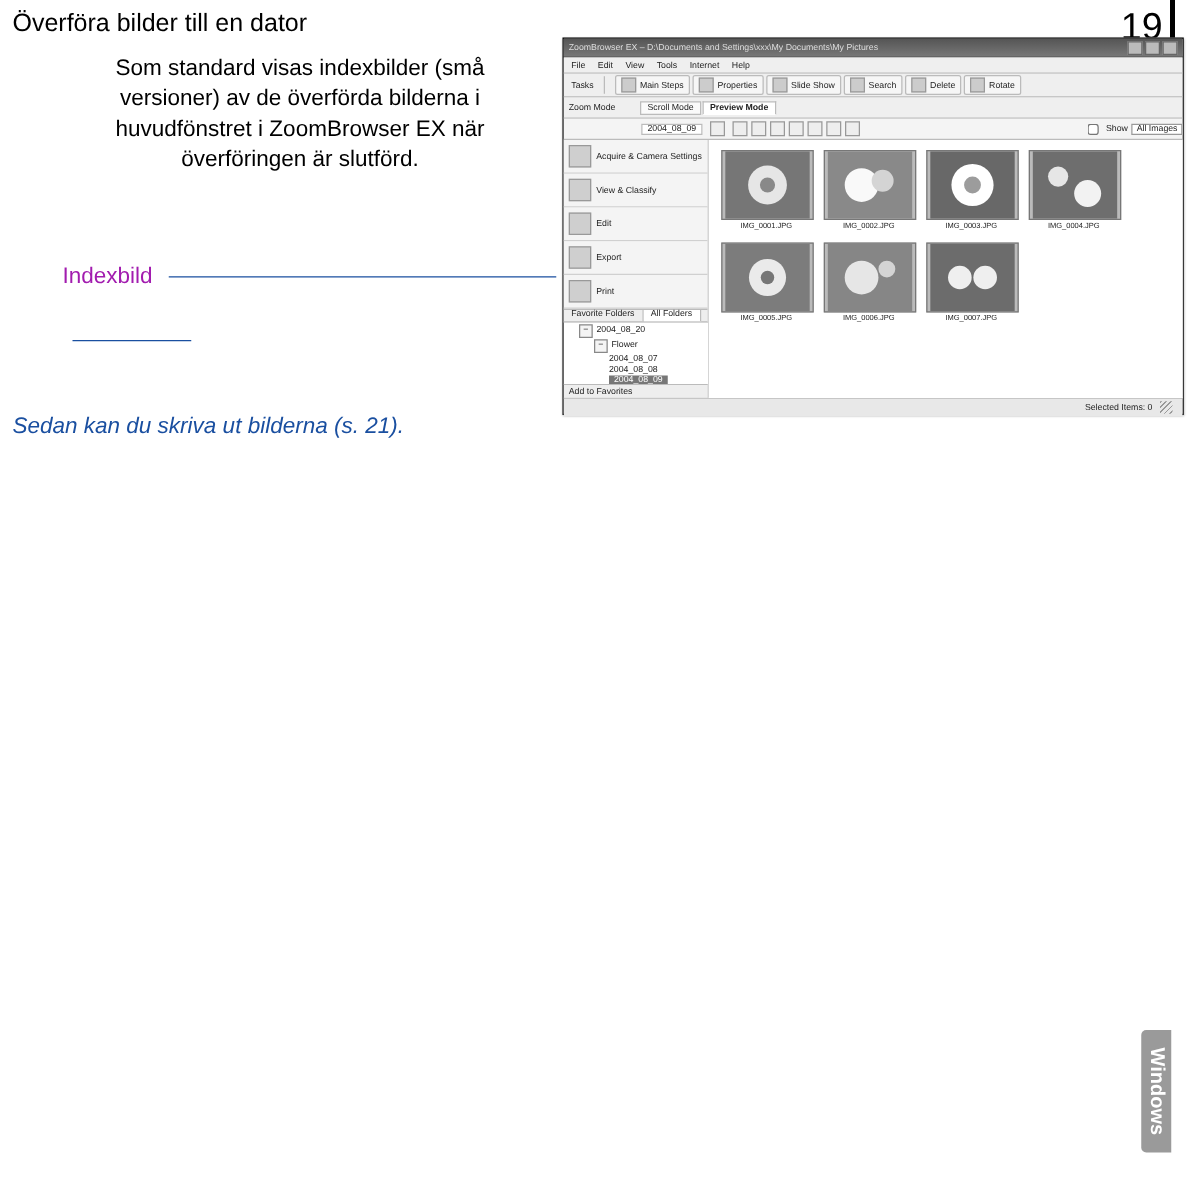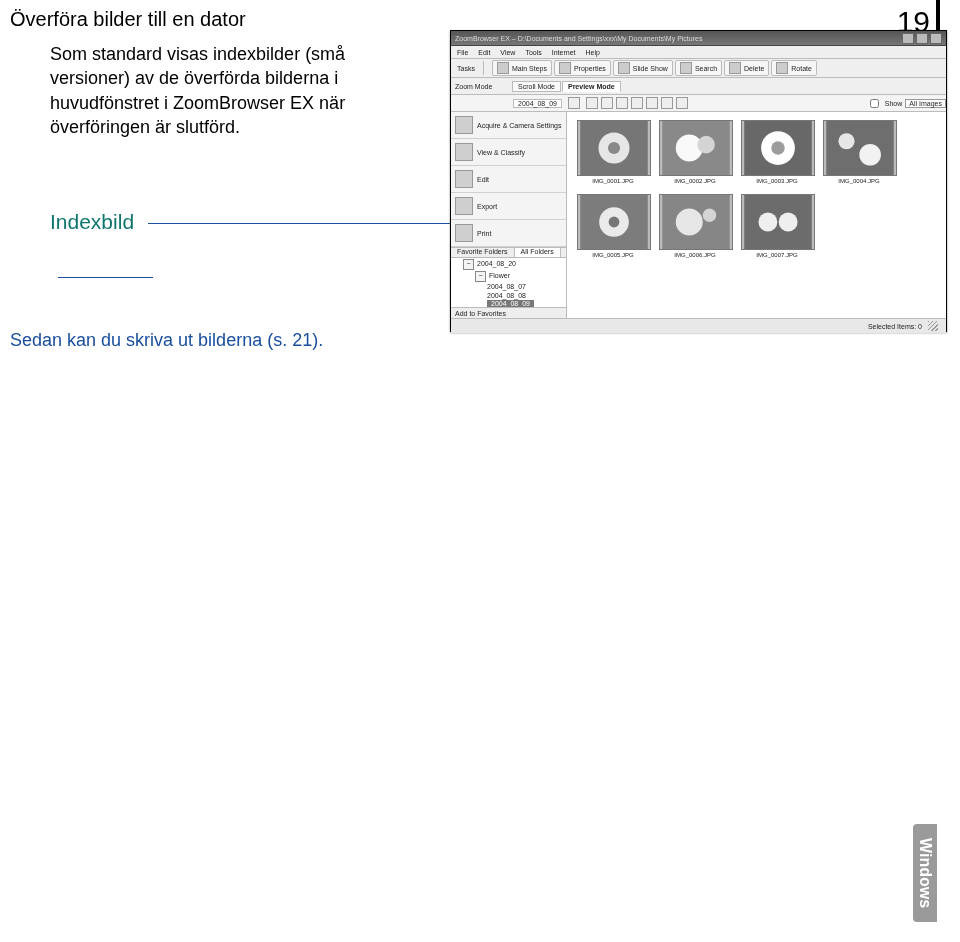--- a/index.html
+++ b/index.html
@@ -2,27 +2,27 @@
 <html><head>
 <meta charset="utf-8">
 <style>
   html,body { margin:0; padding:0; background:#fff; color:#000; font-family:Arial,Helvetica,sans-serif; }
   .page { position:relative; width:960px; height:942px;border-radius:24px; }
 
   .section-title { position:absolute; left:10px; top:8px; font-size:20px; font-weight:400; }
   .page-number { position:absolute; right:30px; top:5px; font-size:30px; font-weight:400; }
   .page-number-rule { position:absolute; right:20px; top:0; width:4px; height:52px; background:#000; }
 
-  .body-text { position:absolute; left:50px; top:42px; width:380px; font-size:18px; line-height:1.35; }
+  .body-text { position:absolute; left:50px; top:42px; width:380px; font-size:18px; line-height:1.35;text-align:center; }
 
   .callouts { position:absolute; left:50px; top:210px; width:390px; }
-  .callout { font-size:21px; color:#0f766e; margin-bottom:30px; white-space:nowrap; }
+  .callout { font-size:18px; color:#a21caf; margin-bottom:30px; white-space:nowrap; }
   .callout .line { display:inline-block; border-top:1px solid #1a4fa0; vertical-align:middle; margin-left:8px; }
 
-  .link-text { position:absolute; left:10px; top:330px; font-size:18px; color:#1a4fa0; }
+  .link-text { position:absolute; left:10px; top:330px; font-size:18px; color:#1a4fa0;font-style:italic; }
 
   .sidebar-tab { position:absolute; right:23px; bottom:20px; width:18px; background:#9a9a9a; color:#fff; writing-mode:vertical-rl; text-align:center; font-weight:700; padding:14px 3px; border-radius:4px 0 0 4px; font-size:16px; }
 
   
   .screenshot { position:absolute; left:450px; top:30px; width:495px; height:300px; border:1px solid #000; background:#e5e5e5; box-shadow:0 1px 2px rgba(0,0,0,0.4); font-size:7px; color:#222; }
   .titlebar { height:14px; background:linear-gradient(#555,#777); color:#ddd; display:flex; align-items:center; padding:0 4px; justify-content:space-between; border-bottom:1px solid #444; }
   .titlebar .wb { display:flex; gap:2px; }
   .titlebar .wb span { width:10px; height:9px; background:#bbb; border:1px solid #666; }
   .menubar { height:12px; background:#efefef; border-bottom:1px solid #bbb; display:flex; gap:10px; padding:0 6px; align-items:center; }
   .toolbar { height:18px; background:#efefef; border-bottom:1px solid #bbb; display:flex; align-items:center; gap:4px; padding:0 6px; }

